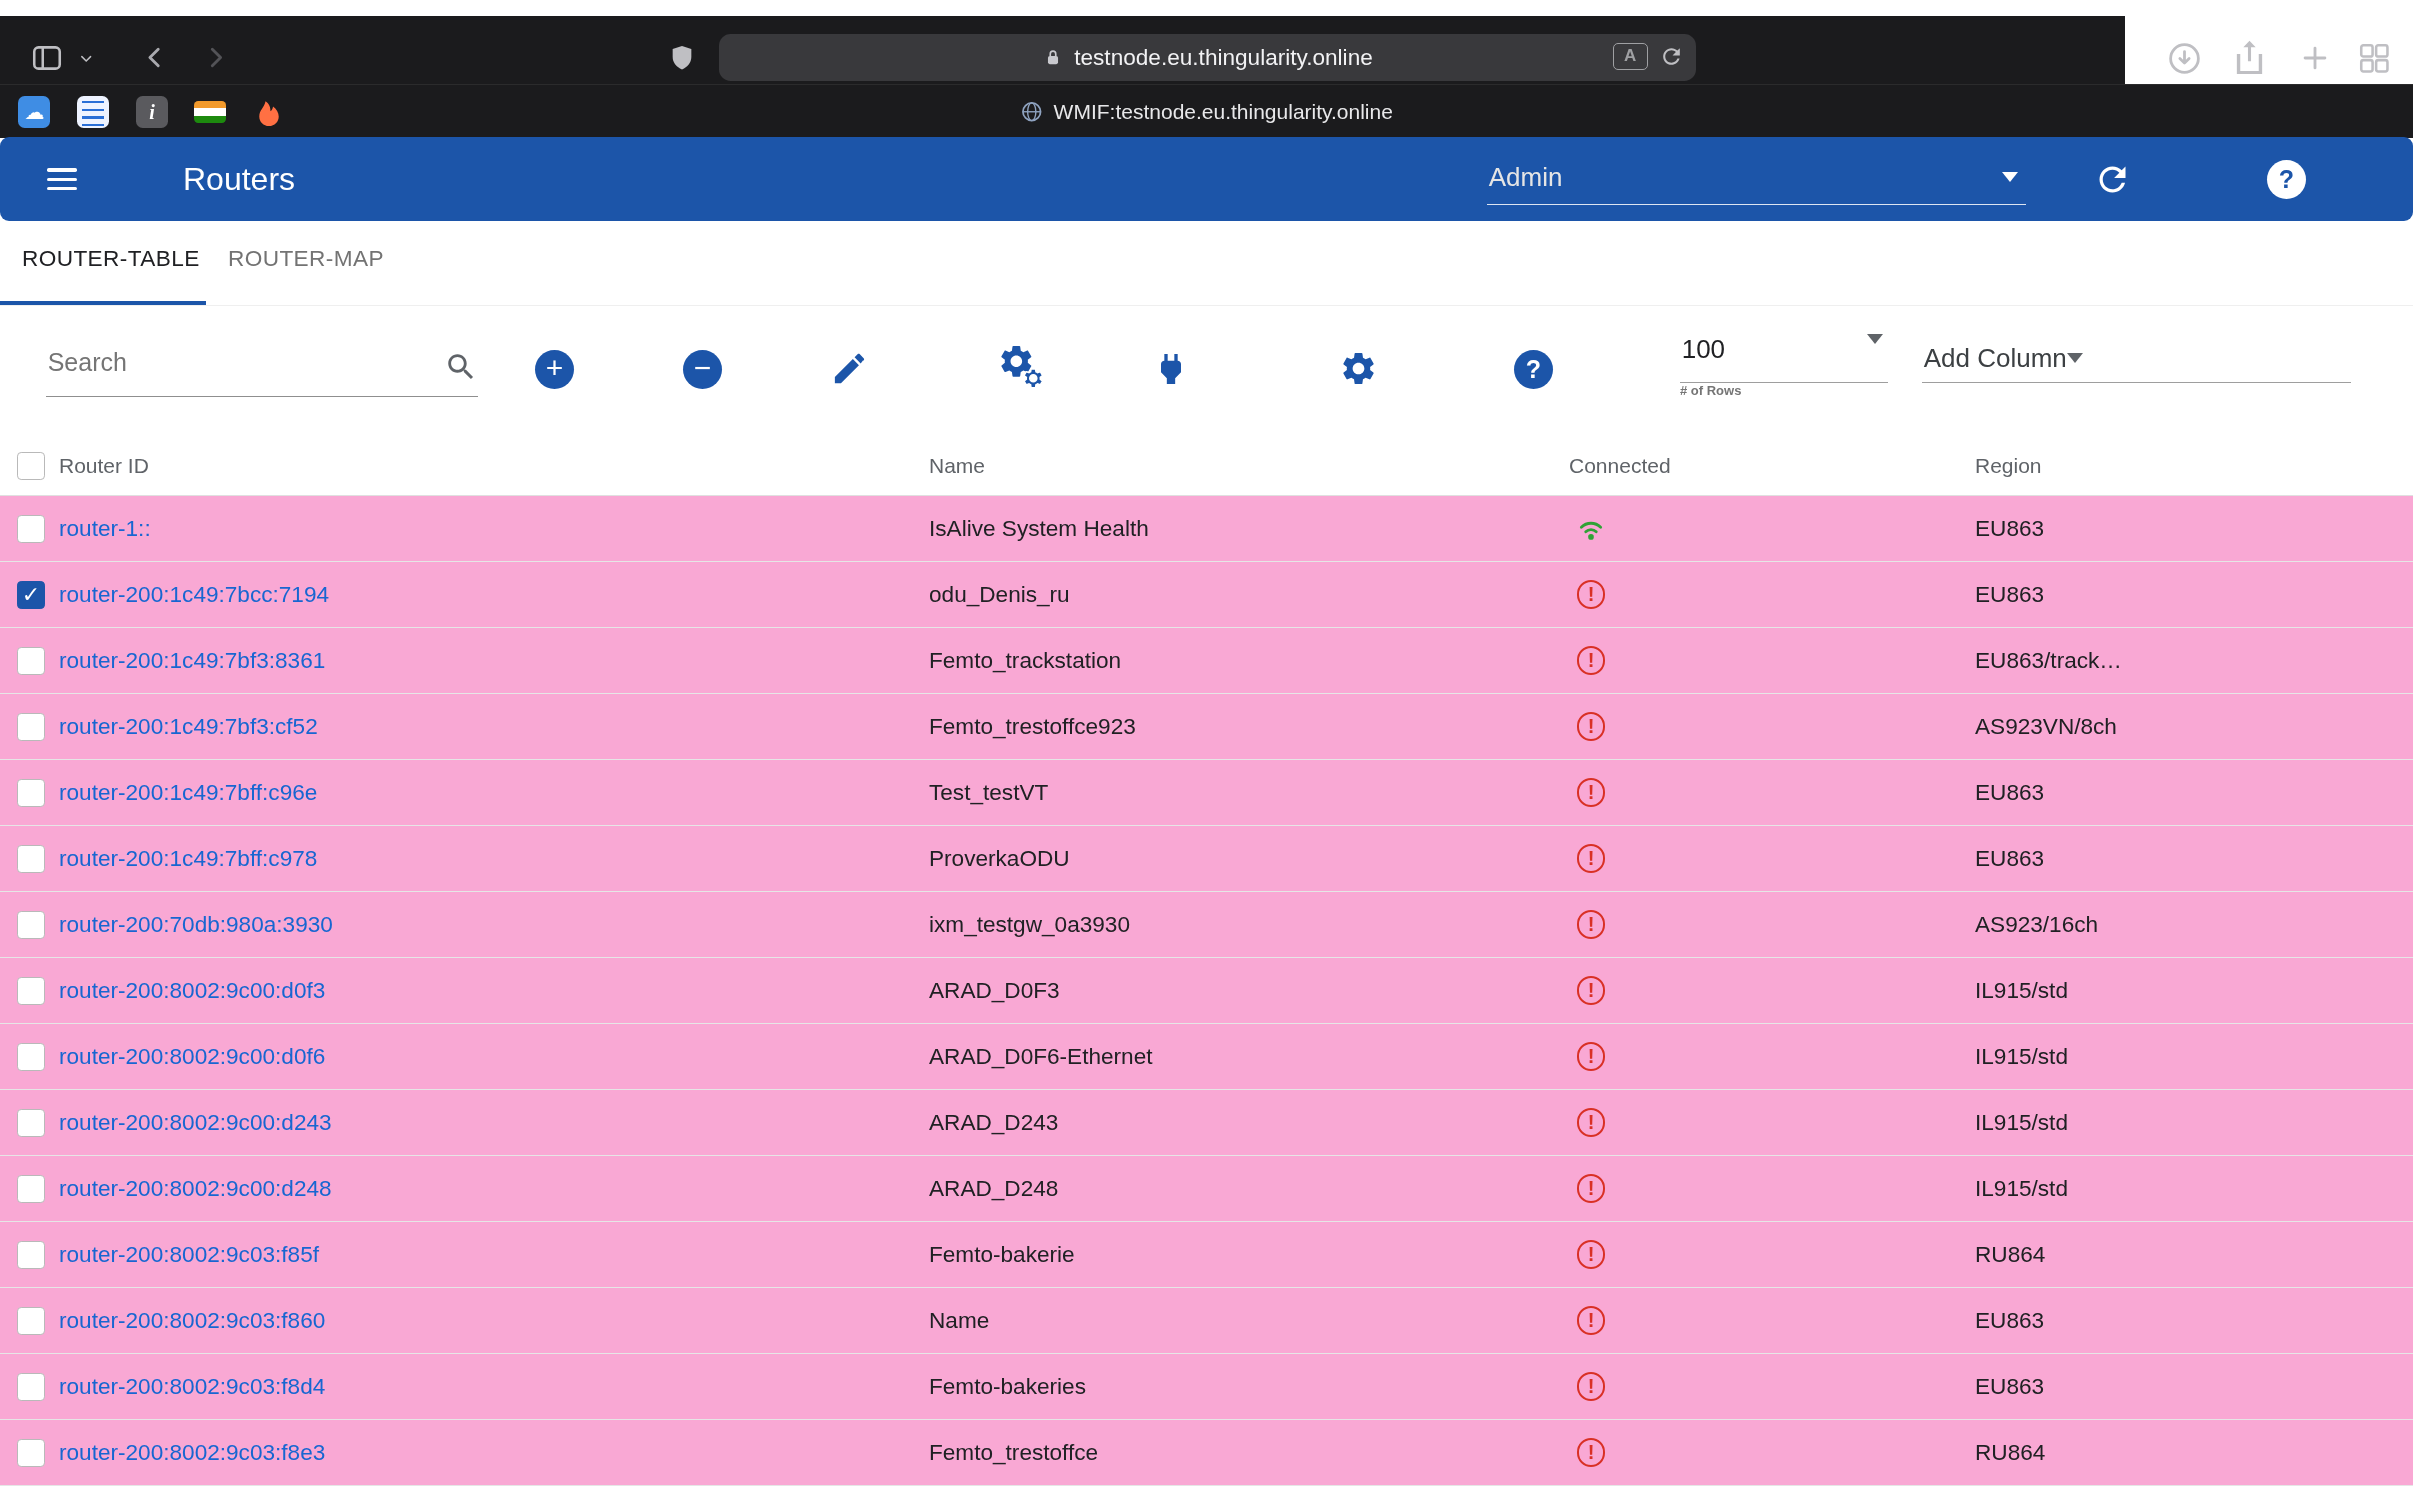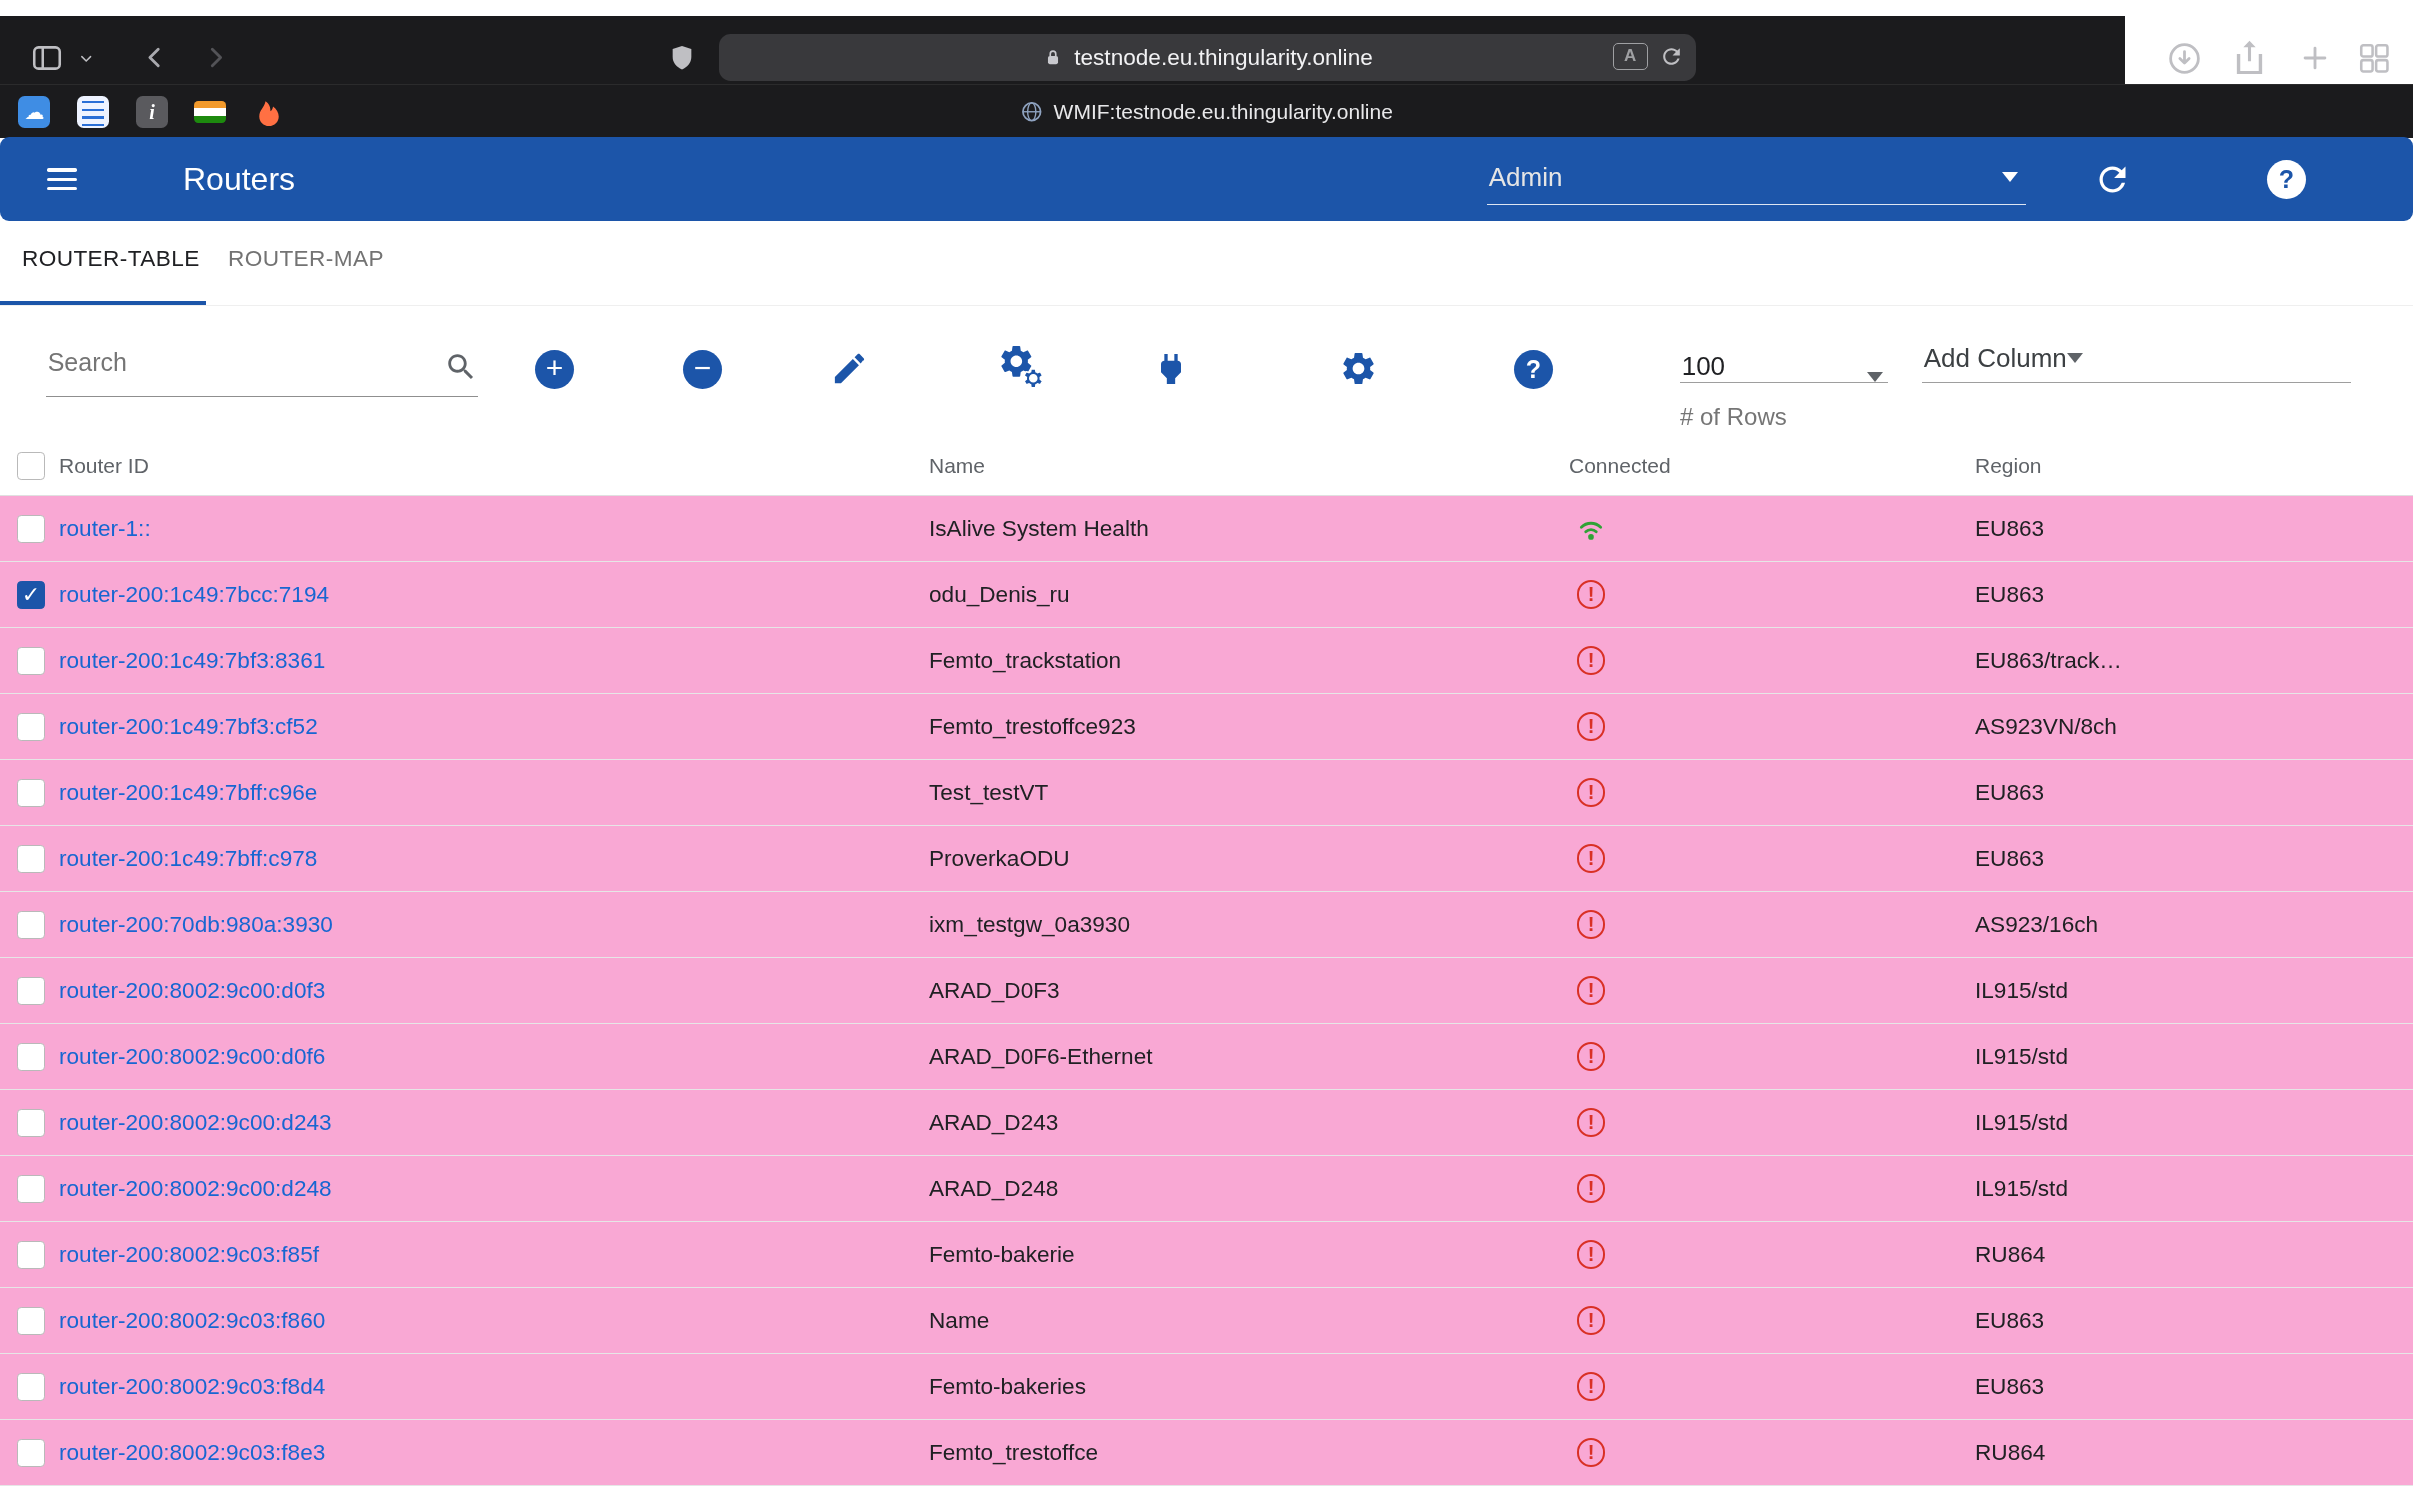--- a/index.html
+++ b/index.html
@@ -79,23 +79,23 @@
   .btn-remove{left:683px;top:350px;}
   .btn-remove::after{content:"−";margin-top:-3.4px;}
   .btn-help-blue{left:1514px;top:350px;font-weight:700;font-size:25px;}
   .btn-help-blue::after{content:"?";}
   .tool-ico{position:absolute;}
   .ico-edit{left:830px;top:349px;}
   .ico-services{left:1000px;top:345px;}
   .ico-plug{left:1151px;top:349px;}
   .ico-gear{left:1339px;top:349px;}
   .rows-select{position:absolute;left:1680px;top:334px;width:208px;}
-  .rows-select .sel{height:49px;border-bottom:0.8px solid #9e9e9e;display:flex;align-items:flex-end;
+  .rows-select .sel{height:49px;border-bottom:0.8px solid #9e9e9e;display:flex;align-items:flex-start;
     justify-content:space-between;font-size:26px;color:#202124;padding:0 5px 0 1.7px;}
-  .rows-caption{margin-top:20px;font-size:24px;color:#757575;}
+  .rows-caption{margin-top:0;font-size:13px;color:#757575;font-weight:bold;}
   .addcol-select{position:absolute;left:1922px;top:334px;width:429px;height:49px;
     border-bottom:0.8px solid #9e9e9e;display:flex;align-items:center;justify-content:flex-start;
     font-size:26px;color:#3c4043;padding:0 5px 0 1.7px;}
 
   
   .thead{position:absolute;top:436px;left:0;width:2413px;height:60px;border-bottom:0.8px solid #e0e0e0;}
   .thead .col{position:absolute;top:18.4px;font-size:21px;color:#5f6368;}
   .col-id{left:59px;} .col-name{left:929px;} .col-conn{left:1569px;} .col-region{left:1975px;}
   .tbody{position:absolute;top:496px;left:0;width:2413px;}
   .trow{position:relative;width:2413px;height:66px;border-bottom:0.8px solid #e6e6e6;background:#f9a8d4;}

